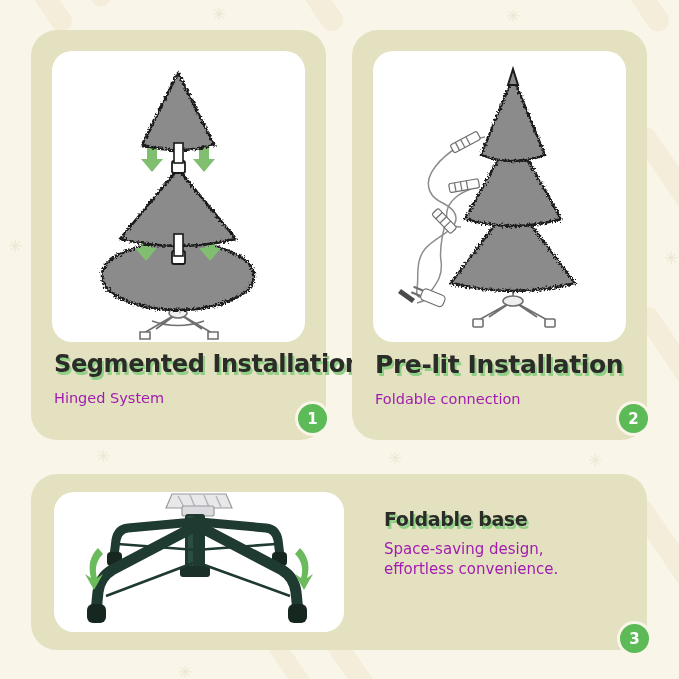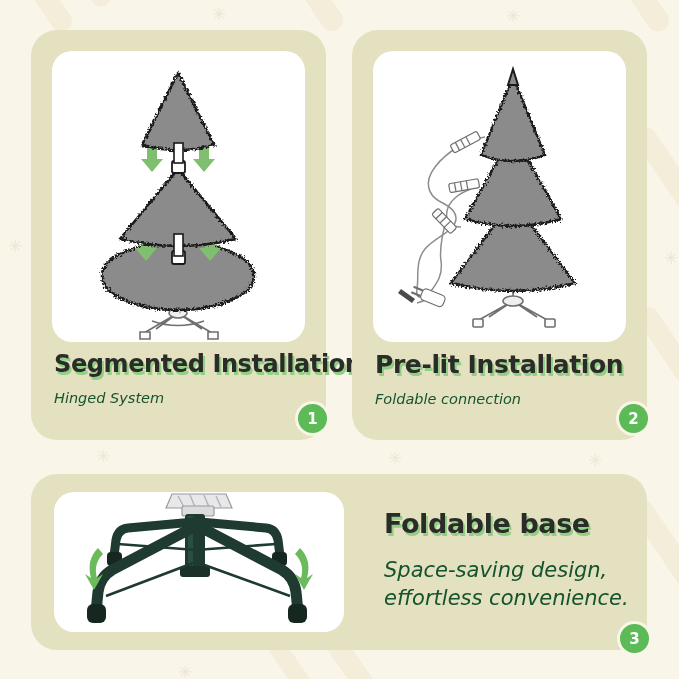--- a/index.html
+++ b/index.html
@@ -71,30 +71,29 @@
   .panel-title {
     font-size: 25px;
     font-weight: 700;
     color: #2b2b28;
     letter-spacing: -0.4px;
     white-space: nowrap;
     text-shadow: 2px 3px 0 #8fcf86;
   }
   #panel-1 .panel-title { font-size: 24px; }
   #panel-2 .panel-title { font-size: 25px; }
-  #panel-3 .panel-title { font-size: 27px; }
+  #panel-3 .panel-title { font-size: 19px; }
 
   .panel-sub {
     margin-top: 11px;
     font-size: 14.5px;
-    color: #14532d;
+    color: #a21caf;
     line-height: 1.35;
-    font-style: italic;
-  }
-  #panel-3 .panel-sub { font-size: 21px; margin-top: 17px; }
+  }
+  #panel-3 .panel-sub { font-size: 15px; margin-top: 9px; }
 
   .badge {
     position: absolute;
     width: 29px;
     height: 29px;
     border-radius: 50%;
     background: #5cba57;
     color: #ffffff;
     font-size: 15px;
     font-weight: 700;

